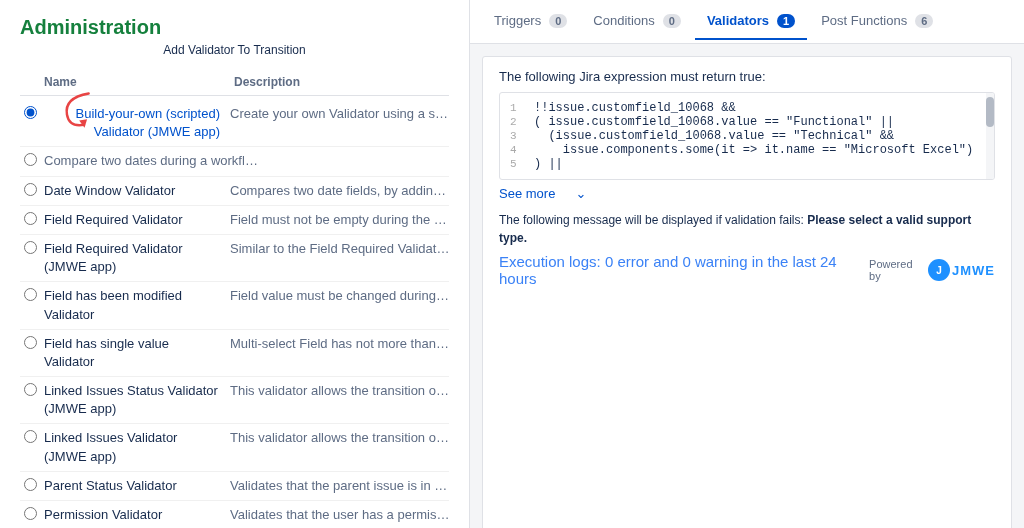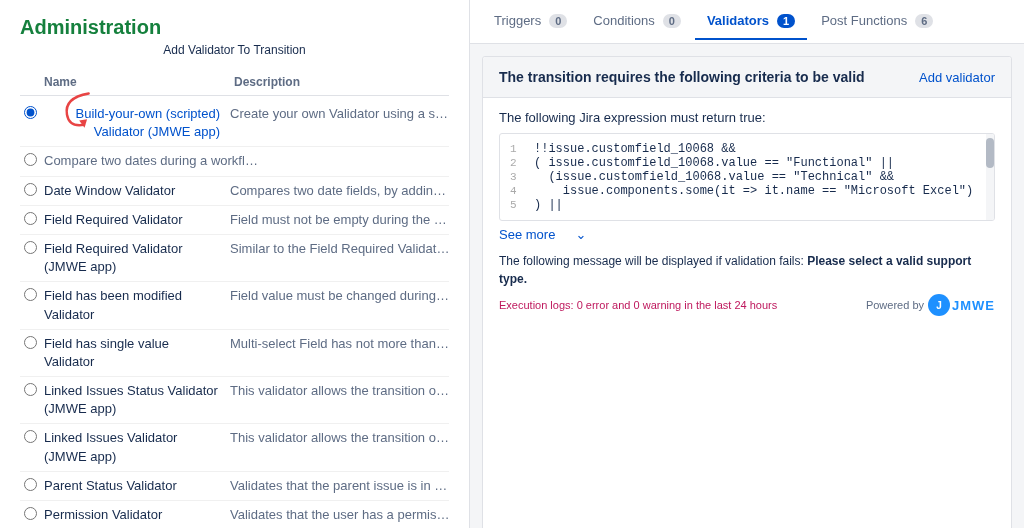--- a/index.html
+++ b/index.html
@@ -239,22 +239,22 @@
       font-weight: 700;
       color: #172b4d;
     }
     .exec-logs-row {
       display: flex;
       justify-content: space-between;
       align-items: center;
       margin-top: 4px;
     }
     .exec-logs {
-      font-size: 11px;
-      color: #be185d;
+      font-size: 15px;
+      color: #3b82f6;
     }
     .powered-by {
       display: flex;
       align-items: center;
       gap: 4px;
       font-size: 11px;
       color: #5e6c84;
     }
     .jmwe-logo {
       display: flex;
@@ -402,24 +402,20 @@
           <span>Validators</span>
           <span class="tab-badge">1</span>
         </div>
         <div class="tab">
           <span>Post Functions</span>
           <span class="tab-badge">6</span>
         </div>
       </div>
 
     <div class="validator-detail">
-      <div class="detail-header">
-        <span class="detail-header-title">The transition requires the following criteria to be valid</span>
-        <a class="add-validator-link">Add validator</a>
-      </div>
       <div class="detail-body">
         <div class="jira-expr-label">The following Jira expression must return true:</div>
         <div class="code-block">
           <div class="code-block-inner" id="code-lines-container">
           <div class="code-line">
                 <span class="line-num">1</span>
                 <span class="line-code">!!issue.customfield_10068 &amp;&amp;</span>
               </div>
               <div class="code-line">
                 <span class="line-num">2</span>

